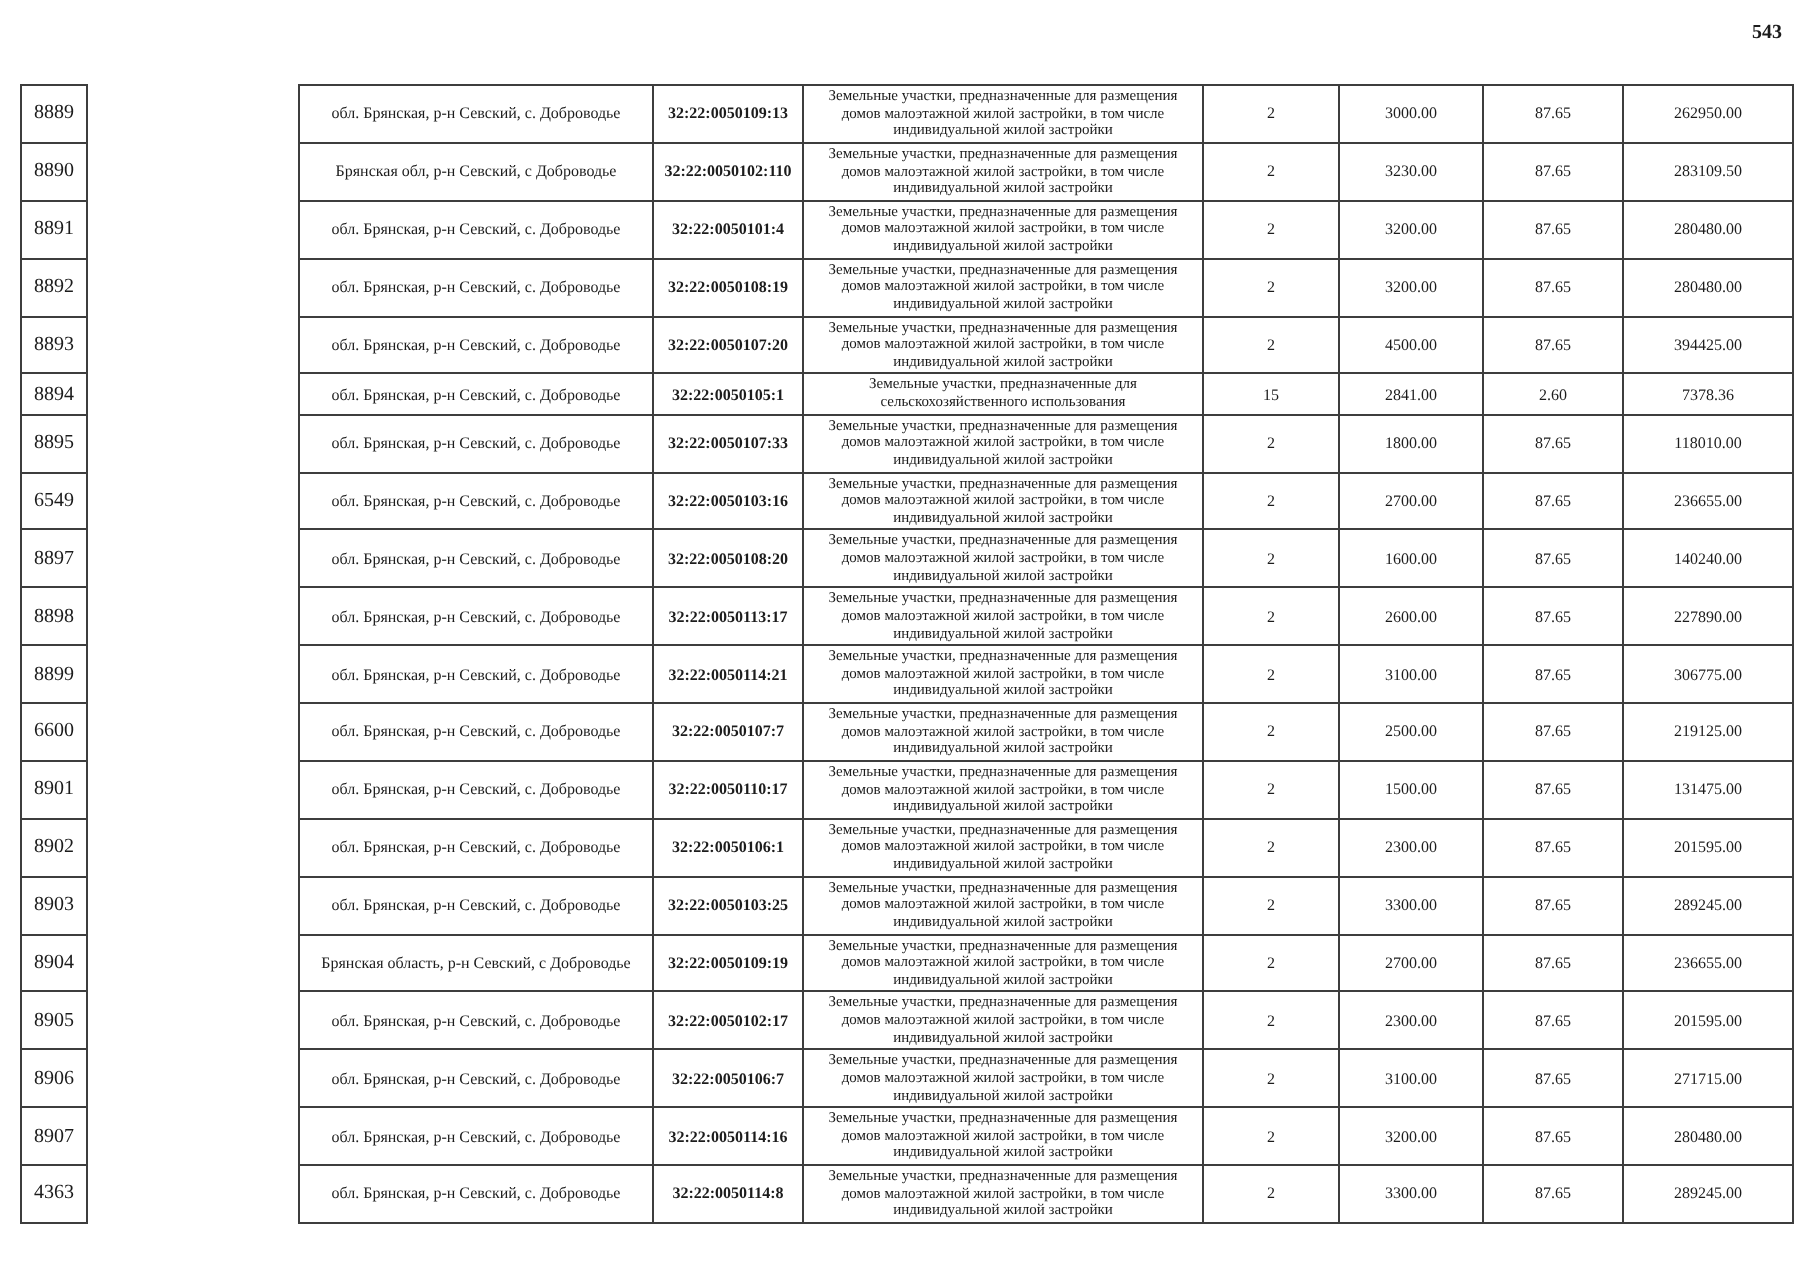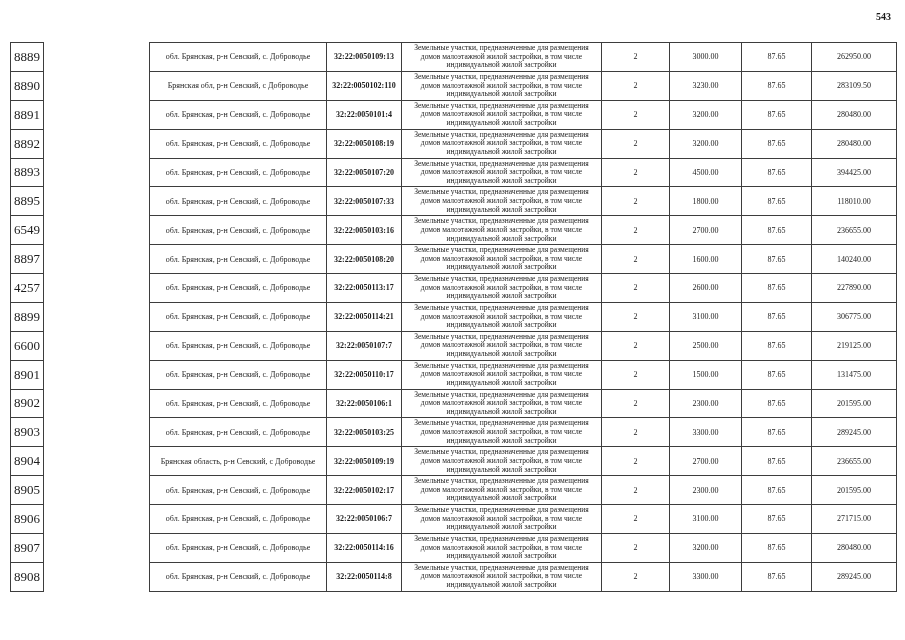--- a/index.html
+++ b/index.html
@@ -35,21 +35,21 @@
     border: 1px solid #3d3d3d;
     text-align: center;
     vertical-align: middle;
     padding: 1px 2px;
     overflow: hidden;
   }
   td.gap {
     border: none;
     padding: 0;
   }
-  td.id-cell      { font-size: 13px; }
+  td.id-cell      { font-size: 10px; }
   td.loc-cell     { font-size: 8px; }
   td.cad-cell     { font-size: 8px; font-weight: bold; }
   td.desc-cell    { font-size: 7.5px; line-height: 1.15; }
   td.num-cell     { font-size: 8px; }
 </style>
 </head>
 <body>
 
 <div class="page-number">543</div>
 
@@ -115,20 +115,31 @@
     <td class="gap"></td>
     <td class="loc-cell">обл. Брянская, р-н Севский, с. Доброводье</td>
     <td class="cad-cell">32:22:0050107:20</td>
     <td class="desc-cell">Земельные участки, предназначенные для размещения домов малоэтажной жилой застройки, в том числе индивидуальной жилой застройки</td>
     <td class="num-cell">2</td>
     <td class="num-cell">4500.00</td>
     <td class="num-cell">87.65</td>
     <td class="num-cell">394425.00</td>
   </tr>
       <tr>
+    <td class="id-cell">8894</td>
+    <td class="gap"></td>
+    <td class="loc-cell">обл. Брянская, р-н Севский, с. Доброводье</td>
+    <td class="cad-cell">32:22:0050105:1</td>
+    <td class="desc-cell">Земельные участки, предназначенные для сельскохозяйственного использования</td>
+    <td class="num-cell">15</td>
+    <td class="num-cell">2841.00</td>
+    <td class="num-cell">2.60</td>
+    <td class="num-cell">7378.36</td>
+  </tr>
+      <tr>
     <td class="id-cell">8895</td>
     <td class="gap"></td>
     <td class="loc-cell">обл. Брянская, р-н Севский, с. Доброводье</td>
     <td class="cad-cell">32:22:0050107:33</td>
     <td class="desc-cell">Земельные участки, предназначенные для размещения домов малоэтажной жилой застройки, в том числе индивидуальной жилой застройки</td>
     <td class="num-cell">2</td>
     <td class="num-cell">1800.00</td>
     <td class="num-cell">87.65</td>
     <td class="num-cell">118010.00</td>
   </tr>
@@ -148,21 +159,21 @@
     <td class="gap"></td>
     <td class="loc-cell">обл. Брянская, р-н Севский, с. Доброводье</td>
     <td class="cad-cell">32:22:0050108:20</td>
     <td class="desc-cell">Земельные участки, предназначенные для размещения домов малоэтажной жилой застройки, в том числе индивидуальной жилой застройки</td>
     <td class="num-cell">2</td>
     <td class="num-cell">1600.00</td>
     <td class="num-cell">87.65</td>
     <td class="num-cell">140240.00</td>
   </tr>
       <tr>
-    <td class="id-cell">4257</td>
+    <td class="id-cell">8898</td>
     <td class="gap"></td>
     <td class="loc-cell">обл. Брянская, р-н Севский, с. Доброводье</td>
     <td class="cad-cell">32:22:0050113:17</td>
     <td class="desc-cell">Земельные участки, предназначенные для размещения домов малоэтажной жилой застройки, в том числе индивидуальной жилой застройки</td>
     <td class="num-cell">2</td>
     <td class="num-cell">2600.00</td>
     <td class="num-cell">87.65</td>
     <td class="num-cell">227890.00</td>
   </tr>
       <tr>
@@ -258,21 +269,21 @@
     <td class="gap"></td>
     <td class="loc-cell">обл. Брянская, р-н Севский, с. Доброводье</td>
     <td class="cad-cell">32:22:0050114:16</td>
     <td class="desc-cell">Земельные участки, предназначенные для размещения домов малоэтажной жилой застройки, в том числе индивидуальной жилой застройки</td>
     <td class="num-cell">2</td>
     <td class="num-cell">3200.00</td>
     <td class="num-cell">87.65</td>
     <td class="num-cell">280480.00</td>
   </tr>
       <tr>
-    <td class="id-cell">8908</td>
+    <td class="id-cell">4363</td>
     <td class="gap"></td>
     <td class="loc-cell">обл. Брянская, р-н Севский, с. Доброводье</td>
     <td class="cad-cell">32:22:0050114:8</td>
     <td class="desc-cell">Земельные участки, предназначенные для размещения домов малоэтажной жилой застройки, в том числе индивидуальной жилой застройки</td>
     <td class="num-cell">2</td>
     <td class="num-cell">3300.00</td>
     <td class="num-cell">87.65</td>
     <td class="num-cell">289245.00</td>
   </tr>
     </tbody>

